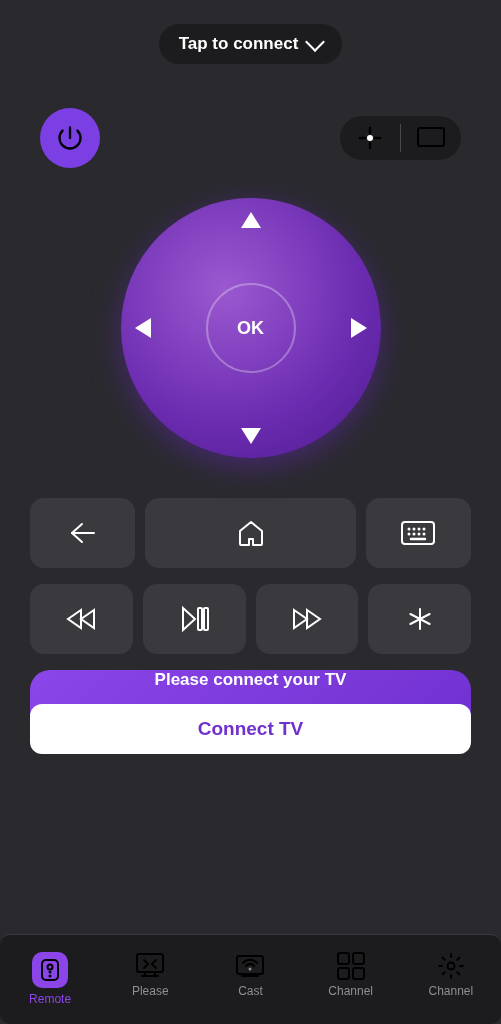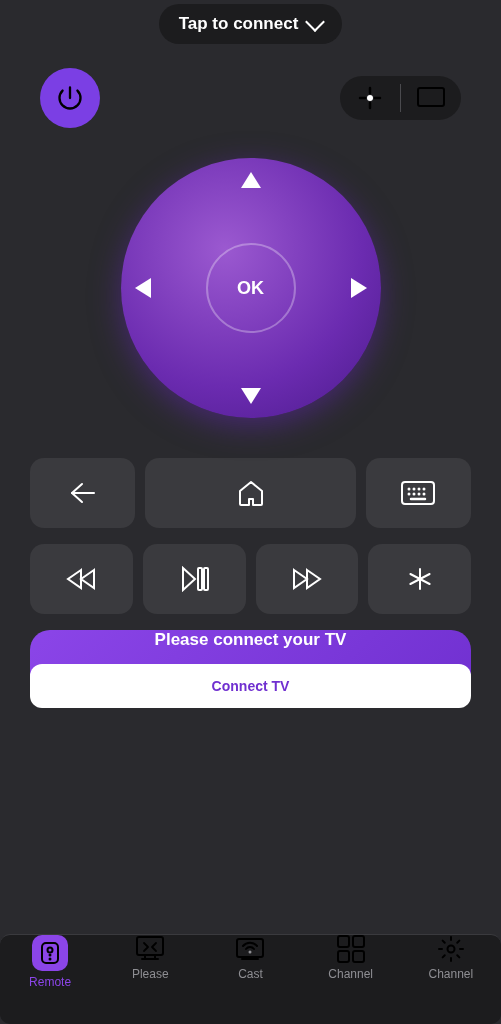--- a/index.html
+++ b/index.html
@@ -17,21 +17,21 @@
       flex-direction: column;
       overflow: hidden;
       color: white;
     }
 
     
     .header {
       display: flex;
       justify-content: center;
       align-items: center;
-      padding: 4px 20px;
+      padding: 24px 20px;
       background-color: #2a2a2e;
     }
 
     .connect-pill {
       background-color: #1c1c1e;
       border-radius: 24px;
       padding: 10px 20px;
       display: flex;
       align-items: center;
       gap: 10px;
@@ -261,33 +261,33 @@
       color: white;
     }
 
     .connect-tv-btn {
       background-color: white;
       border: none;
       border-radius: 12px;
       padding: 14px 0;
       width: 100%;
       color: #7030d0;
-      font-size: 14px;
+      font-size: 19px;
       font-weight: 700;
       cursor: pointer;
     }
 
     
     .bottom-nav {
       height: 90px;
       background-color: #1c1c1e;
       display: flex;
       align-items: flex-start;
       justify-content: space-around;
-      padding-top: 0;
+      padding-top: 17px;
       border-top: 1px solid #3a3a3e;
       border-radius: 10px;
     }
 
     .nav-item {
       display: flex;
       flex-direction: column;
       align-items: center;
       gap: 4px;
       cursor: pointer;

